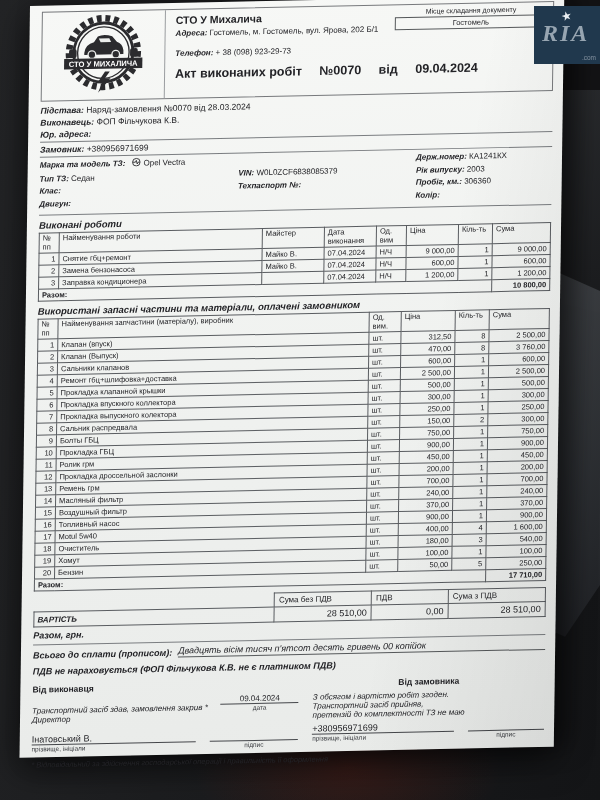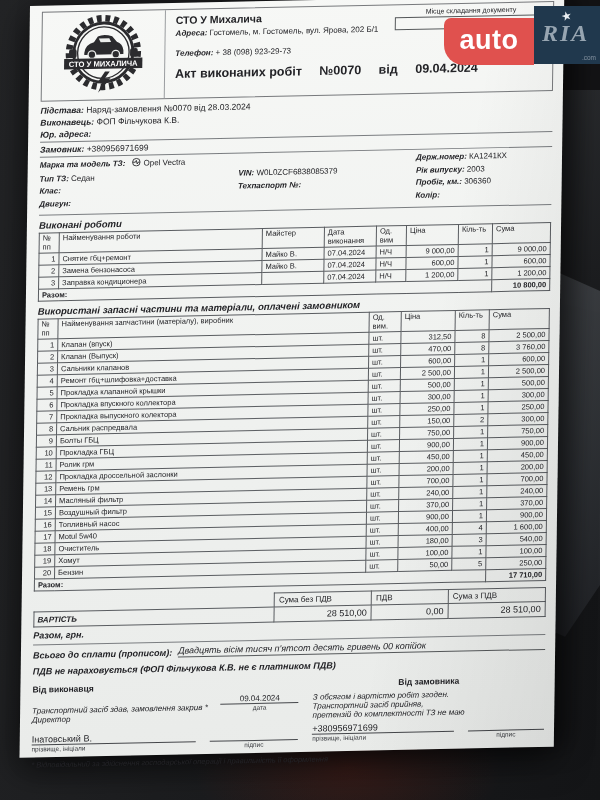--- a/index.html
+++ b/index.html
@@ -557,20 +557,19 @@
             </div>
           </div>
         </div>
       </div>
 
       <div class="footnote">* Відповідальний за здійснення господарської операції і правильність її оформлення</div>
     </div>
   </div>
 
   <div class="wm">
-    <div class="wm-auto">auto</div>
     <div class="wm-ria">
       <span class="wm-star">★</span>
       <span class="wm-ria-text">RIA</span>
       <span class="wm-com">.com</span>
     </div>
   </div>
 </div>
 
 </body></html>

